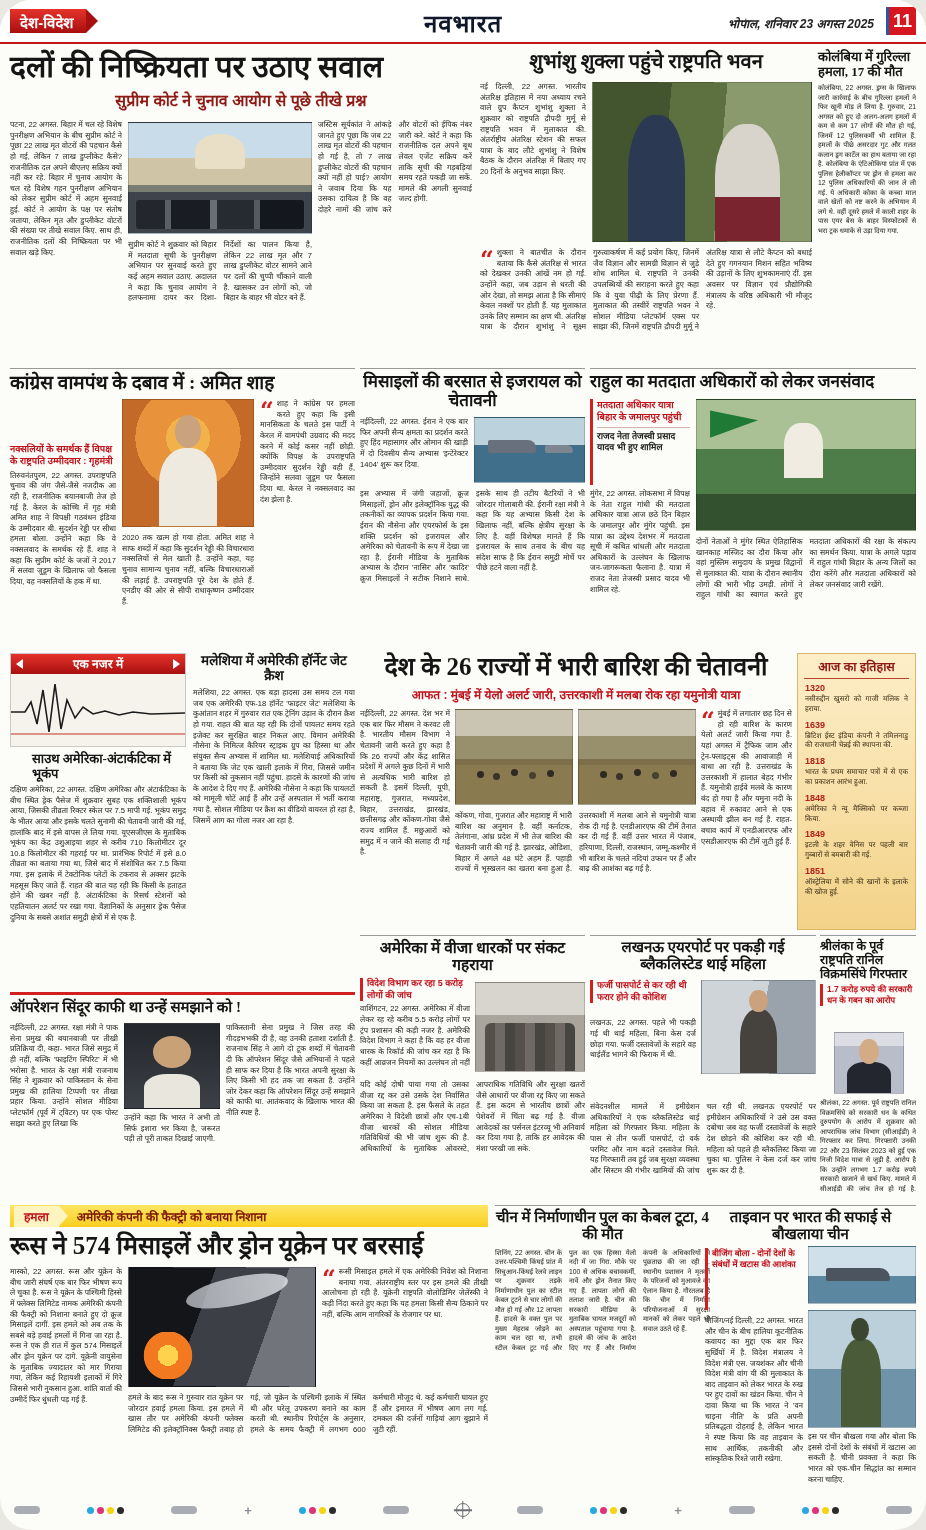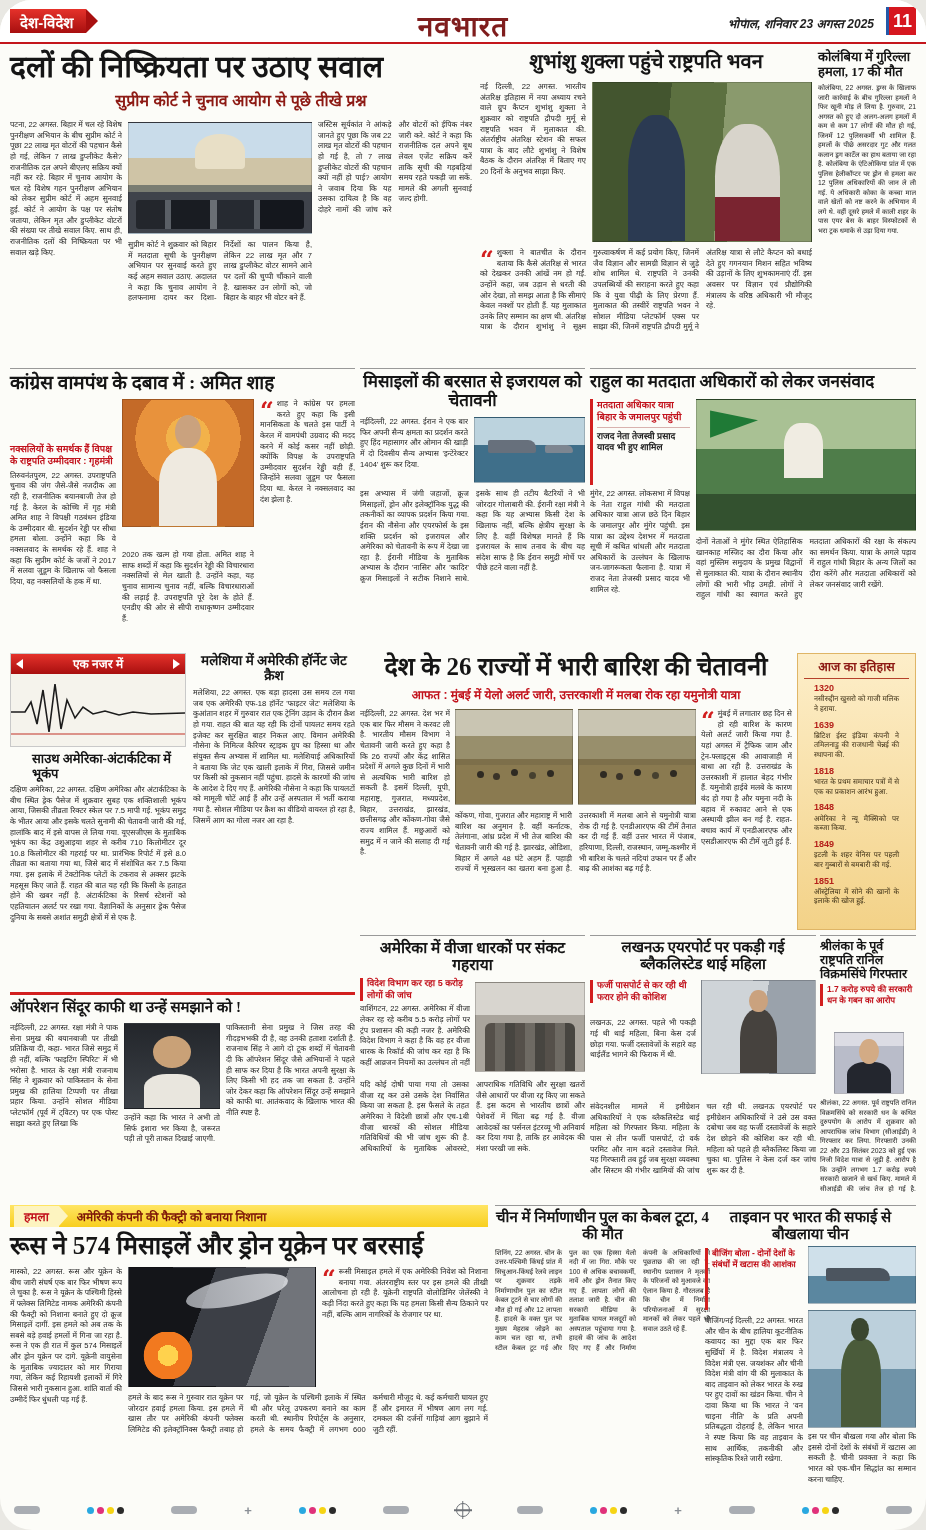--- a/index.html
+++ b/index.html
@@ -20,21 +20,21 @@
                 margin:5px 3px 0 0; font-family:"DejaVu Serif",serif; }
   .photo { position:absolute; overflow:hidden; border:1px solid rgba(0,0,0,.18); }
   .photo::before, .photo::after { content:""; position:absolute; }
 
   
   #hdr { position:absolute; left:0; top:0; width:926px; height:44px; border-bottom:2.5px solid #c4161c; background:#fff; }
   #ribbon { position:absolute; left:10px; top:9px; height:24px; padding:3px 12px 0 10px; background:linear-gradient(180deg,#e5322b,#a80f0f);
             color:#fff; font-weight:bold; font-size:15px; }
   #ribbon::after { content:""; position:absolute; right:-12px; top:0; border-top:12px solid transparent; border-bottom:12px solid transparent;
             border-left:12px solid #a80f0f; }
-  #mast { position:absolute; left:0; top:6px; width:926px; text-align:center; color:#7f1d1d; font-weight:bold; font-size:28px;
+  #mast { position:absolute; left:0; top:6px; width:926px; text-align:center; color:#0f172a; font-weight:bold; font-size:24px;
           font-family:"Liberation Serif","DejaVu Serif",serif; letter-spacing:1px; }
   #dateline { position:absolute; right:52px; top:15px; font-size:12px; font-weight:bold; color:#222; font-style:italic; }
   #pageno { position:absolute; right:10px; top:7px; width:30px; height:28px; background:#d6171f; color:#fff; font-weight:bold;
             font-size:18px; text-align:center; line-height:28px; border-left:3px solid #2458a8; }
   .plusmark { color:#8a8f96; font-size:13px; font-weight:bold; }
 
   
   .ph-court { background:linear-gradient(#c9dcea 0 32%, #cfc4a6 32% 56%, #7a7d72 56% 63%, #3f434b 63% 100%); }
   .ph-court::before { left:36%; top:10%; width:28%; height:32%; background:#e8dfc6; border-radius:50% 50% 4px 4px; }
   .ph-court::after { bottom:4%; left:4%; width:92%; height:26%; border-radius:3px;
@@ -81,21 +81,21 @@
   #eknazar-bar { background:linear-gradient(180deg,#e5322b,#a80f0f); color:#fff; font-weight:bold; font-size:12px;
                  text-align:center; height:20px; line-height:20px; position:relative; }
   .tri { position:absolute; top:5px; width:0; height:0; border-top:5px solid transparent; border-bottom:5px solid transparent; }
   .tri.l { left:5px; border-right:7px solid #fff; }
   .tri.r { right:5px; border-left:7px solid #fff; }
 
   
   #history { background:linear-gradient(#fdeec9,#f3d288); border:1px solid #dfb566; }
   #history .title { color:#8d1a14; font-weight:bold; font-size:12.5px; text-align:center; padding:4px 0 3px;
                     border-bottom:1.5px solid #b5402a; margin:0 6px; }
-  .hist-item { padding:3px 16px 2px; font-size:7.2px; line-height:1.35; color:#3a2c12; text-align:justify; }
+  .hist-item { padding:3px 7px 2px; font-size:7.2px; line-height:1.35; color:#3a2c12; text-align:justify; }
   .hist-item b { color:#b5201a; font-size:9px; display:block; }
 
   
   #rus-strip { position:absolute; left:0; top:0; width:100%; height:22px; background:linear-gradient(180deg,#ffe564,#f8cf1f); display:flex; align-items:center; }
   #rus-label { background:#fdf4c0; color:#c2121c; font-weight:bold; font-size:12px; padding:2px 10px; margin-left:4px; position:relative; }
   #rus-label::after { content:""; position:absolute; right:-9px; top:0; border-top:10px solid transparent; border-bottom:10px solid transparent; border-left:9px solid #fdf4c0; }
   #rus-kicktext { color:#7c1408; font-weight:bold; font-size:12px; margin-left:18px; }
 
   
   #regstrip { position:absolute; left:0; top:1498px; width:926px; height:24px; display:flex; align-items:center;
@@ -151,21 +151,21 @@
     <div class="body small" style="margin-top:4px; height:262px;">कोलंबिया, 22 अगस्त. ड्रग्स के खिलाफ जारी कार्रवाई के बीच गुरिल्ला हमलों ने फिर खूनी मोड़ ले लिया है. गुरुवार, 21 अगस्त को हुए दो अलग-अलग हमलों में कम से कम 17 लोगों की मौत हो गई, जिनमें 12 पुलिसकर्मी भी शामिल हैं. हमलों के पीछे असरदार गुट और गलत कलान ड्रग कार्टेल का हाथ बताया जा रहा है. कोलंबिया के एंटिओकिया प्रांत में एक पुलिस हेलीकॉप्टर पर ड्रोन से हमला कर 12 पुलिस अधिकारियों की जान ले ली गई. ये अधिकारी कोका के कच्चा माल वाले खेतों को नष्ट करने के अभियान में लगे थे. वहीं दूसरे हमले में काली शहर के पास एयर बेस के बाहर विस्फोटकों से भरा ट्रक धमाके से उड़ा दिया गया.</div>
   </div>
 
   <div class="art rule-top" style="left:10px; top:368px; width:345px; height:280px;">
     <div class="hl" style="font-size:19px;">कांग्रेस वामपंथ के दबाव में : अमित शाह</div>
     <div class="abs" style="left:0; top:30px; width:106px; height:248px;margin-top:44px;">
       <div class="kick" style="font-size:9.5px; line-height:1.3; margin-bottom:3px;">नक्सलियों के समर्थक हैं विपक्ष के राष्ट्रपति उम्मीदवार : गृहमंत्री</div>
       <div class="body" style="height:200px;">तिरुवनंतपुरम, 22 अगस्त. उपराष्ट्रपति चुनाव की जंग जैसे-जैसे नजदीक आ रही है, राजनीतिक बयानबाजी तेज हो गई है. केरल के कोच्चि में गृह मंत्री अमित शाह ने विपक्षी गठबंधन इंडिया के उम्मीदवार बी. सुदर्शन रेड्डी पर सीधा हमला बोला. उन्होंने कहा कि वे नक्सलवाद के समर्थक रहे हैं. शाह ने कहा कि सुप्रीम कोर्ट के जजों ने 2017 में सलवा जुडूम के खिलाफ जो फैसला दिया, वह नक्सलियों के हक में था.</div>
     </div>
     <div class="photo ph-shah abs" style="left:112px; top:30px; width:132px; height:128px;"></div>
-    <div class="body abs" style="left:112px; top:181px; width:132px; height:114px;">2020 तक खत्म हो गया होता. अमित शाह ने साफ शब्दों में कहा कि सुदर्शन रेड्डी की विचारधारा नक्सलियों से मेल खाती है. उन्होंने कहा, यह चुनाव सामान्य चुनाव नहीं, बल्कि विचारधाराओं की लड़ाई है. उपराष्ट्रपति पूरे देश के होते हैं. एनडीए की ओर से सीपी राधाकृष्णन उम्मीदवार हैं.</div>
+    <div class="body abs" style="left:112px; top:164px; width:132px; height:114px;">2020 तक खत्म हो गया होता. अमित शाह ने साफ शब्दों में कहा कि सुदर्शन रेड्डी की विचारधारा नक्सलियों से मेल खाती है. उन्होंने कहा, यह चुनाव सामान्य चुनाव नहीं, बल्कि विचारधाराओं की लड़ाई है. उपराष्ट्रपति पूरे देश के होते हैं. एनडीए की ओर से सीपी राधाकृष्णन उम्मीदवार हैं.</div>
     <div class="body pq abs" style="left:250px; top:30px; width:95px; height:248px;">शाह ने कांग्रेस पर हमला करते हुए कहा कि इसी मानसिकता के चलते इस पार्टी ने केरल में वामपंथी उग्रवाद की मदद करने में कोई कसर नहीं छोड़ी. क्योंकि विपक्ष के उपराष्ट्रपति उम्मीदवार सुदर्शन रेड्डी वही हैं, जिन्होंने सलवा जुडूम पर फैसला दिया था. केरल ने नक्सलवाद का दंश झेला है.</div>
   </div>
 
   <div class="art rule-top" style="left:360px; top:368px; width:225px; height:280px;">
     <div class="hl" style="font-size:17px; text-align:center;">मिसाइलों की बरसात से इजरायल को चेतावनी</div>
     <div class="body abs" style="left:0; top:48px; width:108px; height:66px;">नईदिल्ली, 22 अगस्त. ईरान ने एक बार फिर अपनी सैन्य क्षमता का प्रदर्शन करते हुए हिंद महासागर और ओमान की खाड़ी में दो दिवसीय सैन्य अभ्यास 'इन्टेरेक्टर 1404' शुरू कर दिया.</div>
     <div class="photo ph-ships abs" style="left:114px; top:48px; width:111px; height:66px;"></div>
     <div class="body cols2 abs" style="left:0; top:120px; width:225px; height:158px;">इस अभ्यास में जंगी जहाजों, क्रूज मिसाइलों, ड्रोन और इलेक्ट्रॉनिक युद्ध की तकनीकों का व्यापक प्रदर्शन किया गया. ईरान की नौसेना और एयरफोर्स के इस शक्ति प्रदर्शन को इजरायल और अमेरिका को चेतावनी के रूप में देखा जा रहा है. ईरानी मीडिया के मुताबिक अभ्यास के दौरान 'नासिर' और 'कादिर' क्रूज मिसाइलों ने सटीक निशाने साधे. इसके साथ ही तटीय बैटरियों ने भी जोरदार गोलाबारी की. ईरानी रक्षा मंत्री ने कहा कि यह अभ्यास किसी देश के खिलाफ नहीं, बल्कि क्षेत्रीय सुरक्षा के लिए है. वहीं विशेषज्ञ मानते हैं कि इजरायल के साथ तनाव के बीच यह संदेश साफ है कि ईरान समुद्री मोर्चे पर पीछे हटने वाला नहीं है.</div>
   </div>
 

